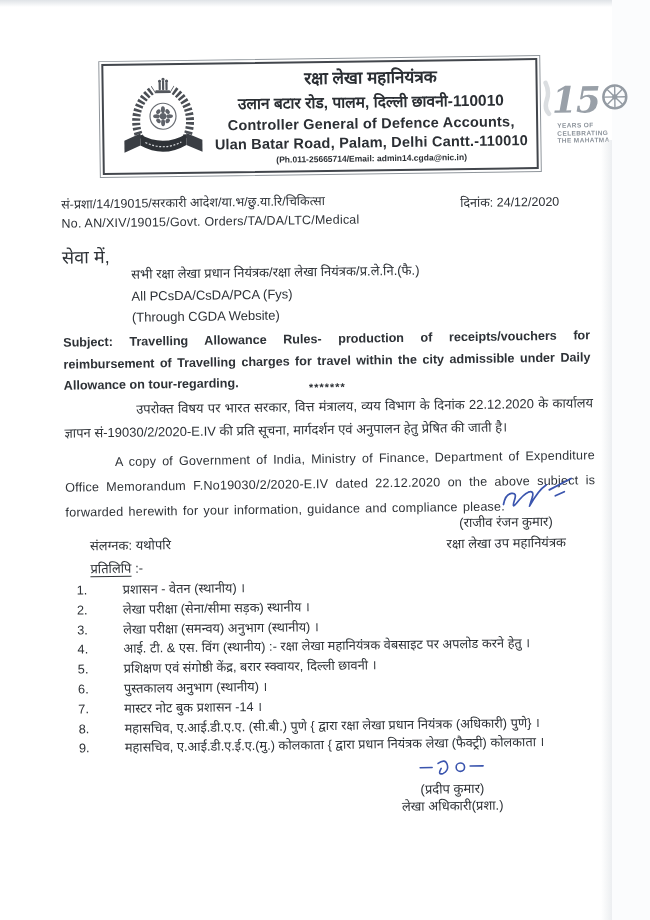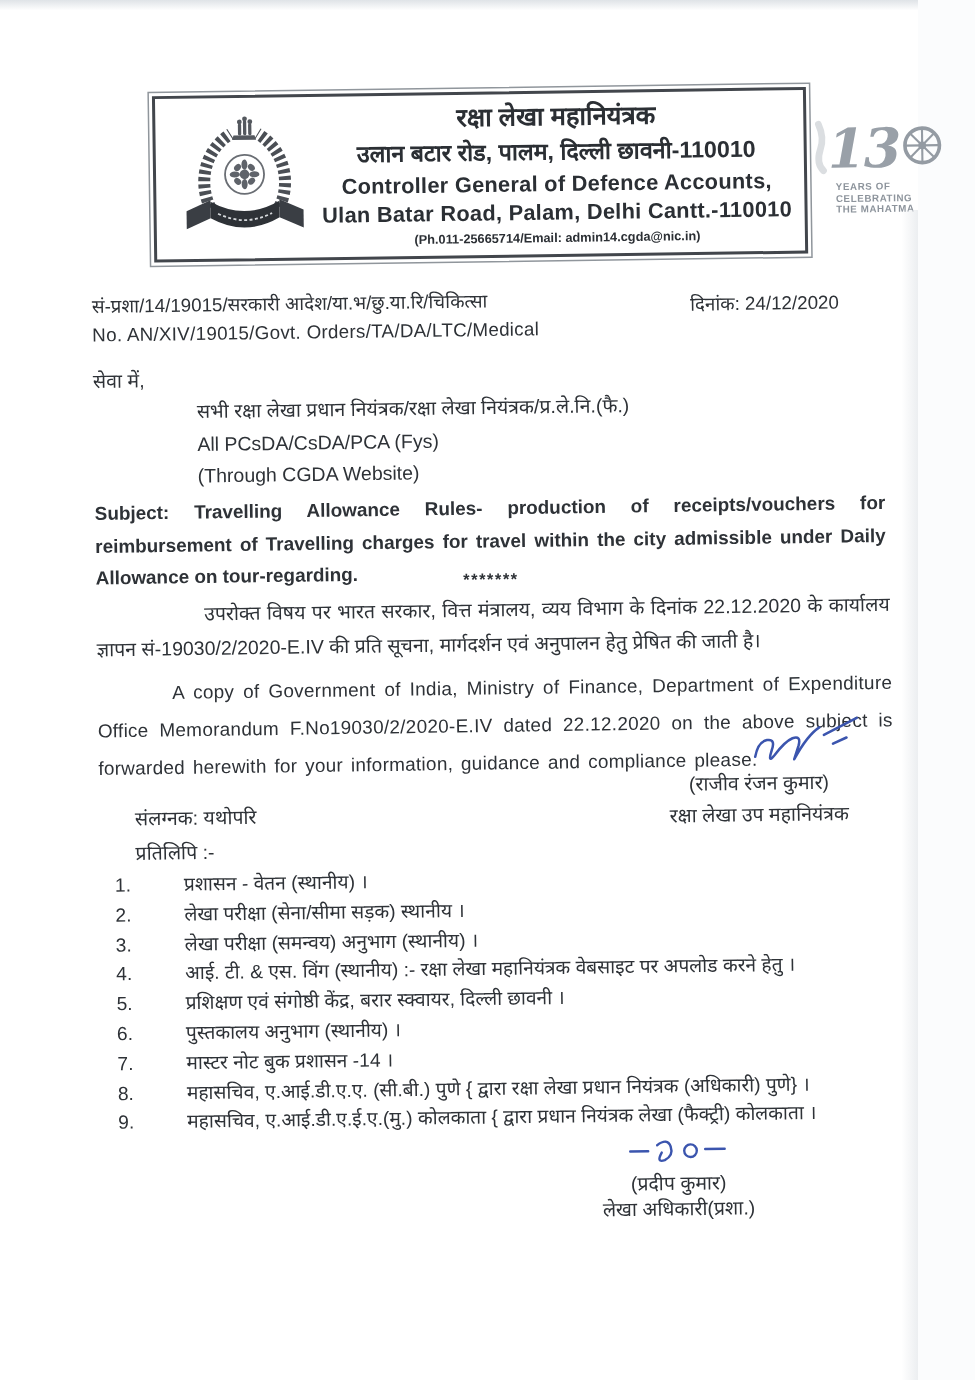--- a/index.html
+++ b/index.html
@@ -33,39 +33,39 @@
   .num{font-family:"DejaVu Serif",serif;font-style:italic;font-size:36px;font-weight:600;
     letter-spacing:-1px;color:#99a0a8;line-height:40px;}
   .caption{font-size:6.5px;font-weight:bold;letter-spacing:.4px;line-height:7.5px;
     margin:1px 0 0 17px;color:#8d949c;}
 
   
   .ref-hi{position:absolute;left:64px;top:192px;font-size:12.5px;white-space:nowrap;}
   .ref-en{position:absolute;left:64px;top:213px;font-size:12.5px;letter-spacing:.2px;white-space:nowrap;}
   .date{position:absolute;right:50px;top:196px;font-size:12.5px;white-space:nowrap;}
 
-  .salutation{position:absolute;left:64px;top:241px;font-size:13px;}
+  .salutation{position:absolute;left:64px;top:241px;font-size:18px;}
   .addressee{position:absolute;left:133px;top:261px;font-size:13px;line-height:21.5px;}
   .addressee div{white-space:nowrap;}
 
   .subject{position:absolute;left:64px;top:329px;width:527px;
     font-weight:bold;font-size:12.6px;line-height:21.5px;text-align:justify;}
   .stars{position:absolute;left:64px;top:381px;width:527px;text-align:center;
     font-size:11px;font-weight:bold;letter-spacing:1px;}
   .para-hi{position:absolute;left:64px;top:396px;width:529px;font-size:13px;
     line-height:22.5px;text-align:justify;text-indent:72px;}
   .para-en{position:absolute;left:64px;top:447px;width:530px;font-size:12.6px;
     line-height:25px;text-align:justify;text-indent:50px;letter-spacing:.2px;word-spacing:1.5px;}
 
   .sig1-scrawl{position:absolute;left:492px;top:477px;}
   .sig1{position:absolute;right:48px;top:514px;text-align:center;font-size:13px;line-height:21px;}
   .sig1 div{white-space:nowrap;}
   .enclosure{position:absolute;left:88px;top:533px;font-size:13px;white-space:nowrap;}
   .copy-label{position:absolute;left:88px;top:556px;font-size:13px;white-space:nowrap;}
-  .copy-label .word{text-underline-offset:3px;}
+  .copy-label .word{text-decoration:underline;text-underline-offset:3px;}
 
   .copy-list{position:absolute;left:74px;top:577px;width:566px;font-size:12.8px;}
   .copy-row{display:flex;height:19.8px;align-items:baseline;}
   .copy-num{width:46px;flex:none;}
   .copy-text{white-space:nowrap;}
 
   .sig2{position:absolute;right:60px;top:756px;width:210px;text-align:center;
     font-size:13px;line-height:17px;}
   .sig2 .scrawl-wrap{display:block;height:24px;padding-top:2px;}
   .sig2 div{white-space:nowrap;}
@@ -121,21 +121,21 @@
       </div>
     </div>
 
     <div class="logo150">
       <div class="numrow">
         <span>
           <svg width="12" height="38" viewBox="0 0 12 38">
             <path d="M6,4 q4,9 1,17 q-3,9 2,14" stroke="#c3c8cd" stroke-width="4.5" fill="none" stroke-linecap="round" opacity="0.6"></path>
           </svg>
         </span>
-        <span class="num">13</span>
+        <span class="num">15</span>
         <span>
           <svg width="30" height="30" viewBox="0 0 30 30">
             <circle cx="15" cy="15" r="11.5" fill="none" stroke="#949ba3" stroke-width="2.4"></circle>
             <g stroke="#949ba3" stroke-width="1.4">
               <line x1="15" y1="4" x2="15" y2="26"></line>
               <line x1="4" y1="15" x2="26" y2="15"></line>
               <line x1="7.2" y1="7.2" x2="22.8" y2="22.8"></line>
               <line x1="22.8" y1="7.2" x2="7.2" y2="22.8"></line>
             </g>
             <circle cx="15" cy="15" r="2.6" fill="#949ba3"></circle>

